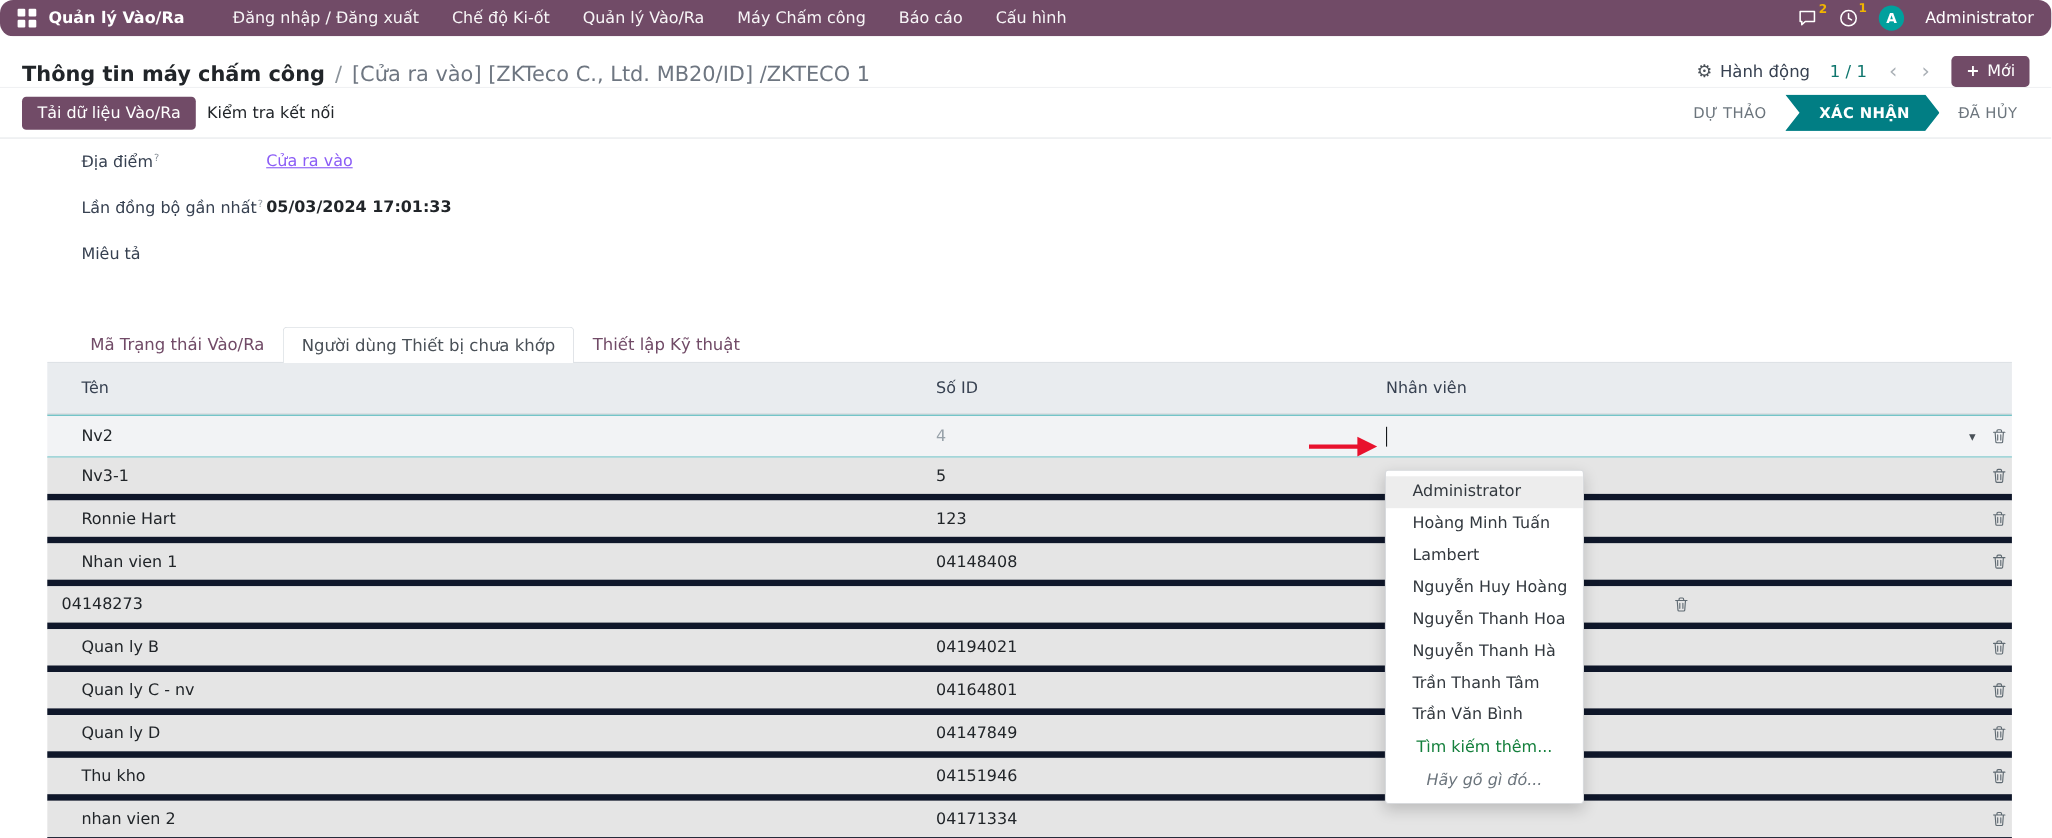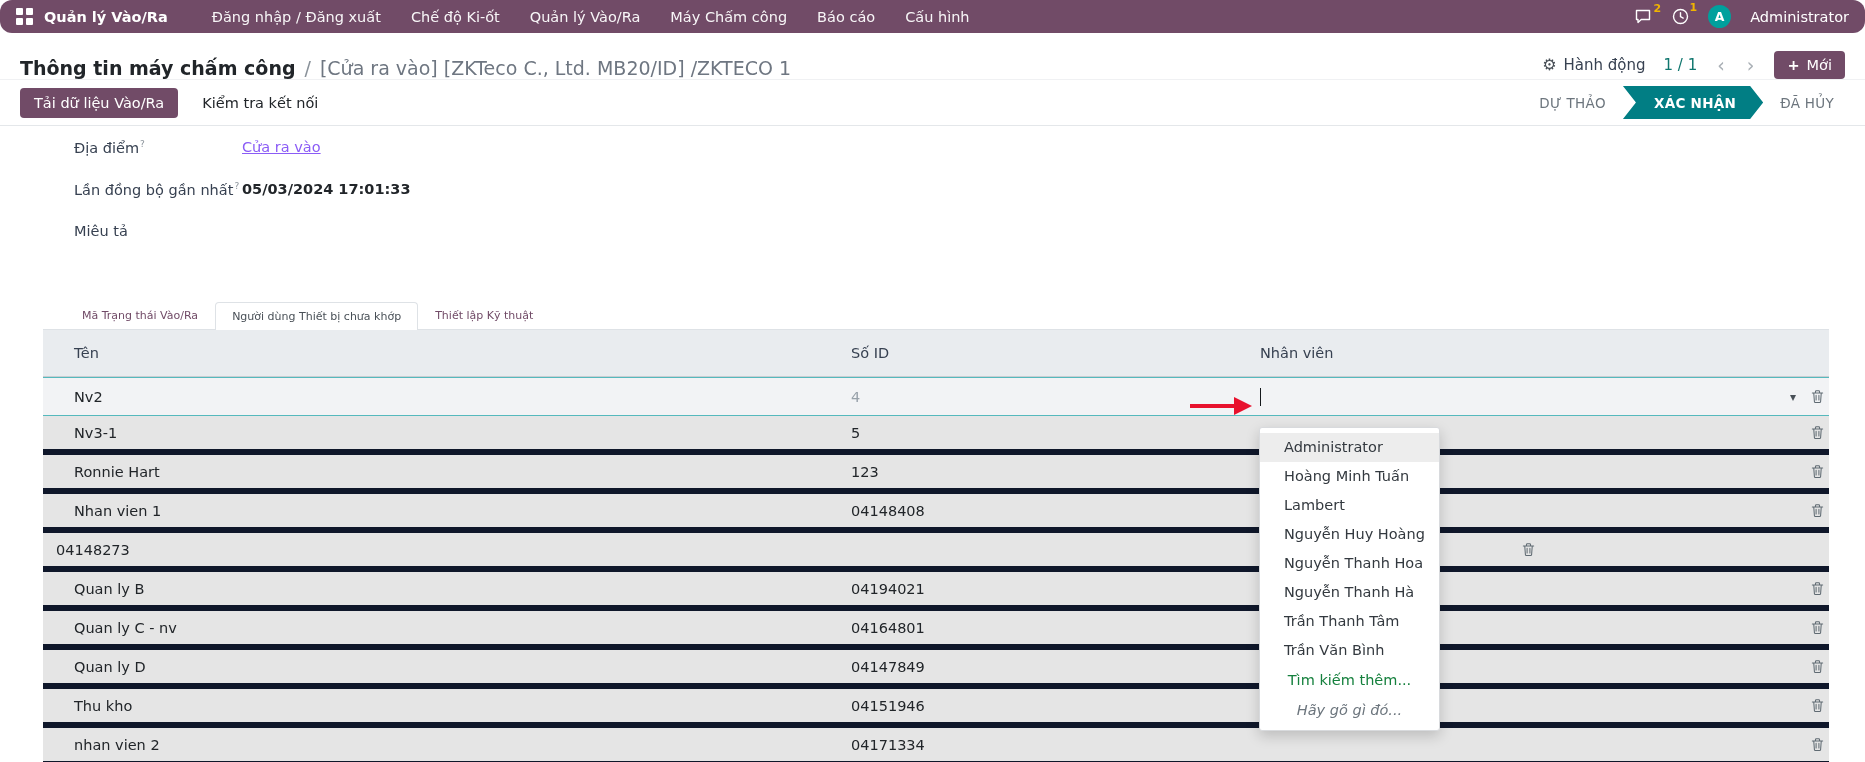--- a/index.html
+++ b/index.html
@@ -58,21 +58,21 @@
   .field-row{display:flex;align-items:flex-start;height:20px;margin-bottom:22px;}
   .field-label{width:168px;font-size:14.5px;color:#374151;}
   .field-label sup{font-size:9px;color:#8a929a;margin-left:1px;}
   .field-value{font-size:14.5px;}
   .link-value{color:#8b5cf6;cursor:pointer;text-decoration:underline;}
   .text-value{font-weight:600;color:#212529;}
 
   
   .tabs{display:flex;align-items:flex-end;border-bottom:1px solid #dee2e6;
     margin:53px 36px 0 43px;height:34px;padding-left:22px;}
-  .tab{padding:7px 16px;font-size:11px;color:#714B67;cursor:pointer;white-space:nowrap;
+  .tab{padding:7px 16px;font-size:15px;color:#714B67;cursor:pointer;white-space:nowrap;
     border:1px solid transparent;border-bottom:none;background:transparent;}
   .tab.active{color:#495057;background:#fff;border-color:#dee2e6;
     border-radius:4px 4px 0 0;position:relative;top:1px;}
 
   
   .table{margin-left:43px;width:1786px;font-size:14.5px;}
   .thead-row,.trow{display:grid;grid-template-columns:795px 412px 556px 1fr;align-items:center;}
   .thead-row{height:47px;background:#e9ecef;border-bottom:1px solid #c9cdd1;color:#374151;font-weight:500;}
   .th,.td{overflow:hidden;white-space:nowrap;}
   .th-0,.td-name{padding-left:31px;}
@@ -154,21 +154,21 @@
       <span class="chev">‹</span>
       <span class="chev">›</span>
       <button class="btn-new">
         <span class="plus">+</span>
         <span>Mới</span>
       </button>
     </div>
   </div>
 
   <div class="status-bar">
-    <div style="display:flex;gap:14px;align-items:flex-end;">
+    <div style="display:flex;align-items:flex-end;">
         <button class="btn btn-primary">Tải dữ liệu Vào/Ra</button>
         <button class="btn btn-flat">Kiểm tra kết nối</button>
       </div>
     <div class="states">
         <div class="state">DỰ THẢO</div>
         <div class="state active">XÁC NHẬN</div>
         <div class="state">ĐÃ HỦY</div>
       </div>
   </div>
 

